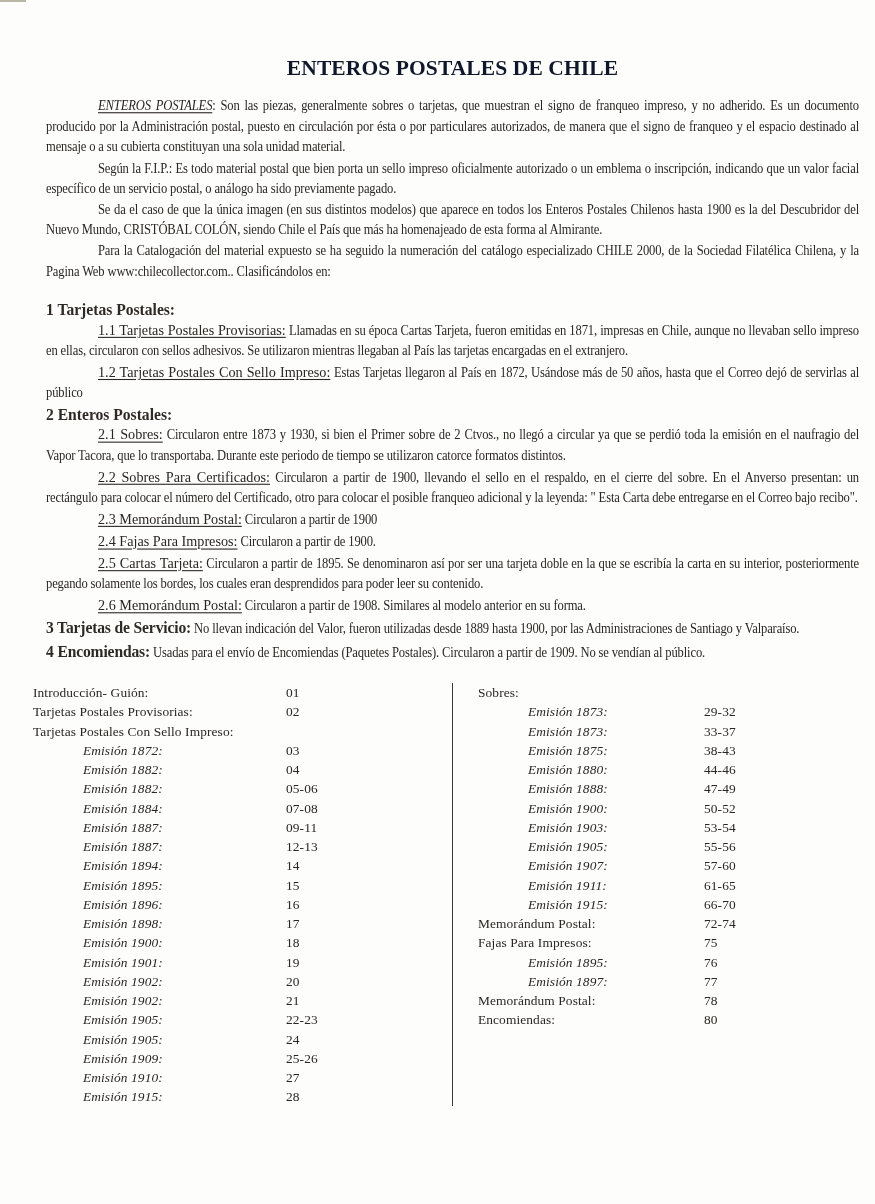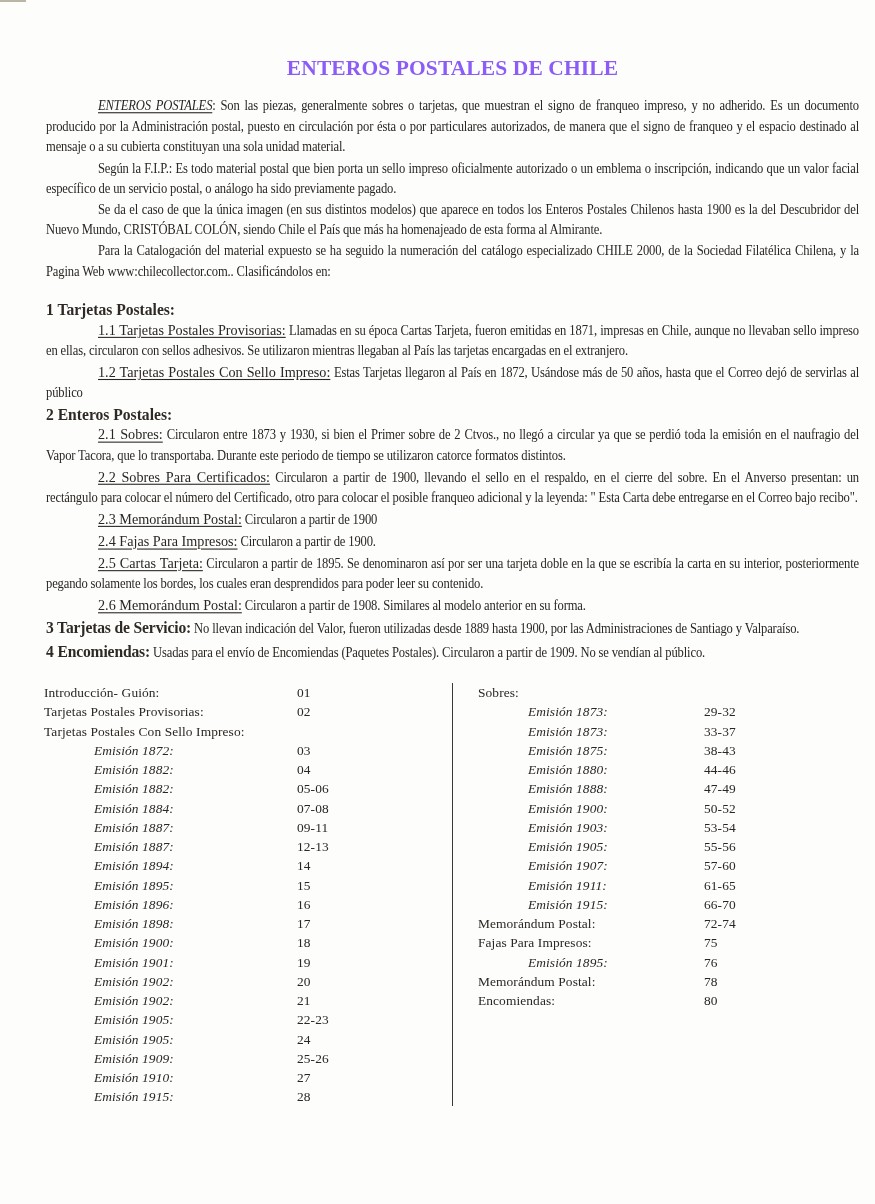--- a/index.html
+++ b/index.html
@@ -13,21 +13,21 @@
   .scan-strip {
     position: absolute; left: 0; top: 0; width: 26px; height: 2px;
     background: #b9b7a4;
   }
   .page {
     position: absolute; left: 46px; top: 0; width: 813px;
   }
   .title {
     position: absolute; left: 0; right: 0; top: 56px;
     text-align: center; font-weight: bold; font-size: 21.5px;
-    letter-spacing: 0.1px; color: #8b5cf6;
+    letter-spacing: 0.1px; color: #0f172a;
   }
   .body-text {
     position: absolute; left: 0; top: 96px; width: 813px;
     font-size: 12.6px; line-height: 19.2px;
     transform-origin: 0 0;
   }
   .para {
     margin: 0; text-align: justify; text-indent: 52px;
     letter-spacing: -0.15px;
   }
@@ -43,21 +43,21 @@
   }
   .sub .sublabel { font-size: 14.2px; letter-spacing: 0; }
   .gap-sec { height: 16px; }
 
   
   .index {
     position: absolute; top: 683px; left: 0; width: 875px; height: 425px;
     font-size: 13.4px; letter-spacing: 0.1px;
   }
   .col { position: absolute; top: 0; }
-  .col-left { left: 44px; width: 390px; }
+  .col-left { left: 33px; width: 390px; }
   .col-right { left: 478px; width: 330px; }
   .row { position: relative; height: 19.25px; line-height: 19.25px; white-space: nowrap; }
   .row .lbl { position: absolute; left: 0; }
   .row.sub-row .lbl { left: 50px; font-style: italic; }
   .col-left .row .num { position: absolute; left: 253px; }
   .col-right .row .num { position: absolute; left: 202px; margin-left: 24px; }
   .divider {
     position: absolute; left: 452px; top: 683px; width: 1.4px; height: 423px;
     background: #3c3833;
   }
@@ -240,20 +240,24 @@
         <span class="num">72-74</span>
       </div>
       <div class="row">
         <span class="lbl">Fajas Para Impresos:</span>
         <span class="num">75</span>
       </div>
       <div class="row sub-row">
         <span class="lbl">Emisión 1895:</span>
         <span class="num">76</span>
       </div>
+      <div class="row sub-row">
+        <span class="lbl">Emisión 1897:</span>
+        <span class="num">77</span>
+      </div>
       <div class="row">
         <span class="lbl">Memorándum Postal:</span>
         <span class="num">78</span>
       </div>
       <div class="row">
         <span class="lbl">Encomiendas:</span>
         <span class="num">80</span>
       </div>
     </div>
 </div>

